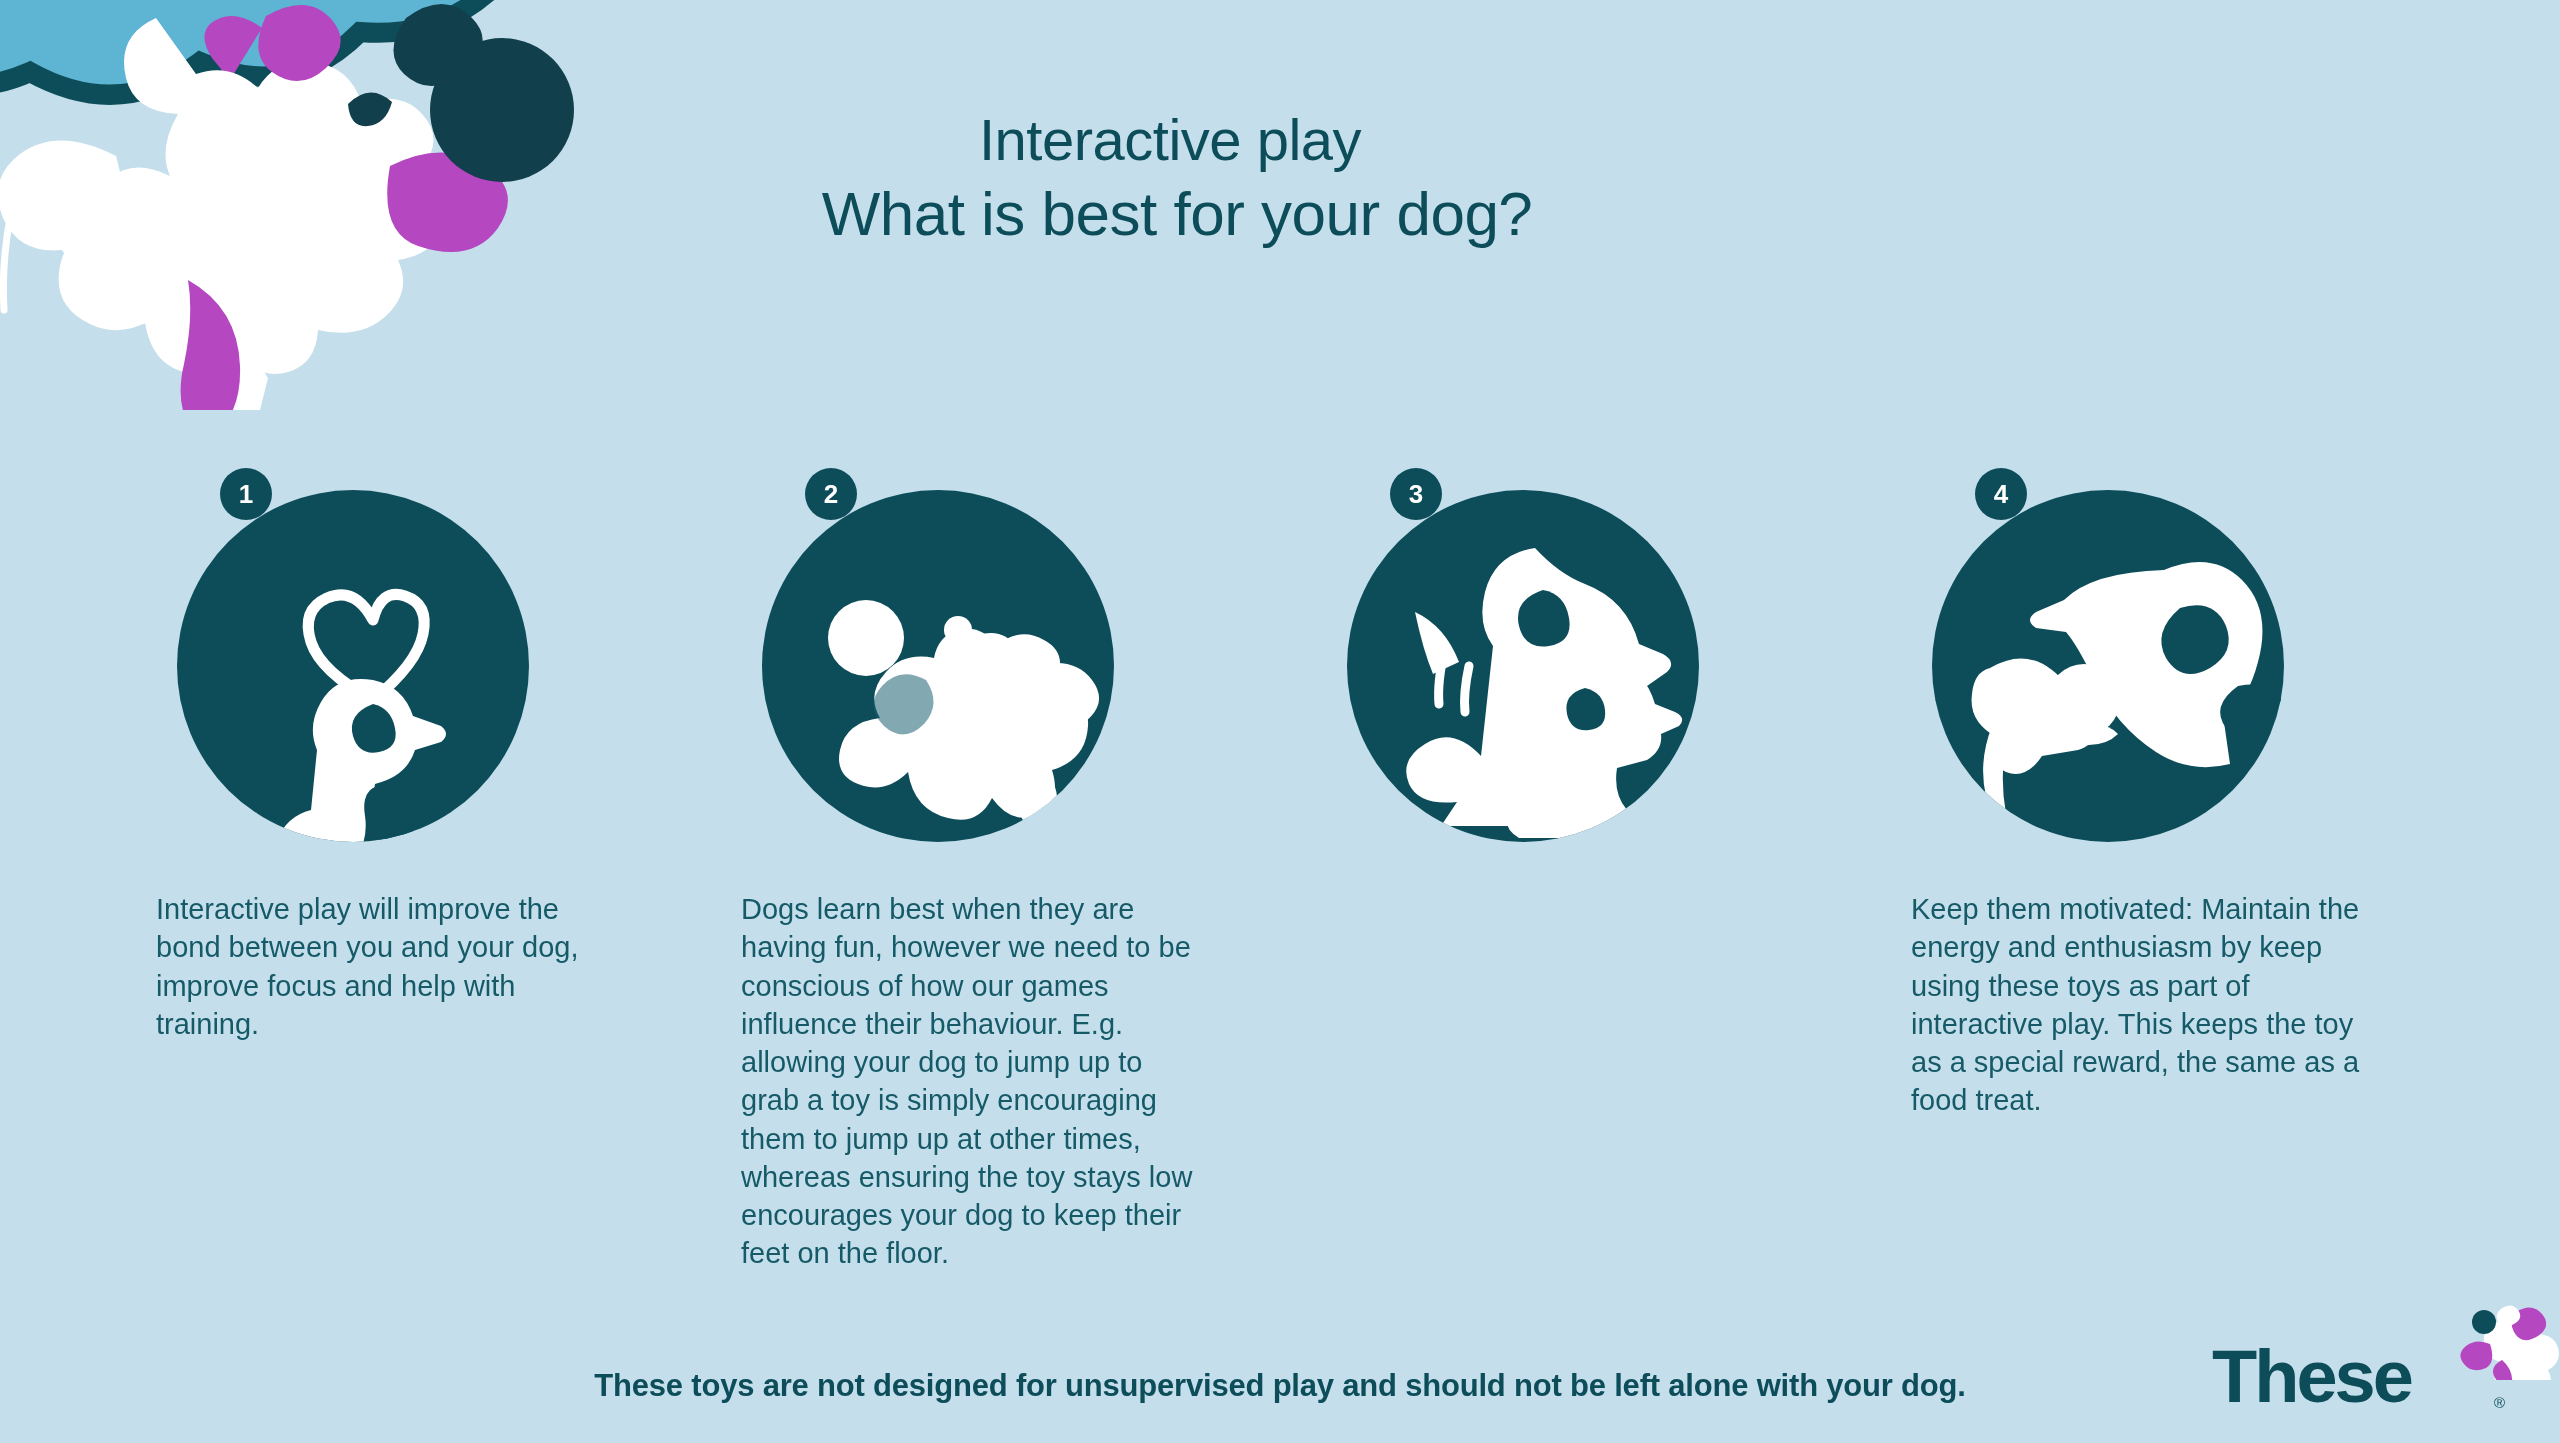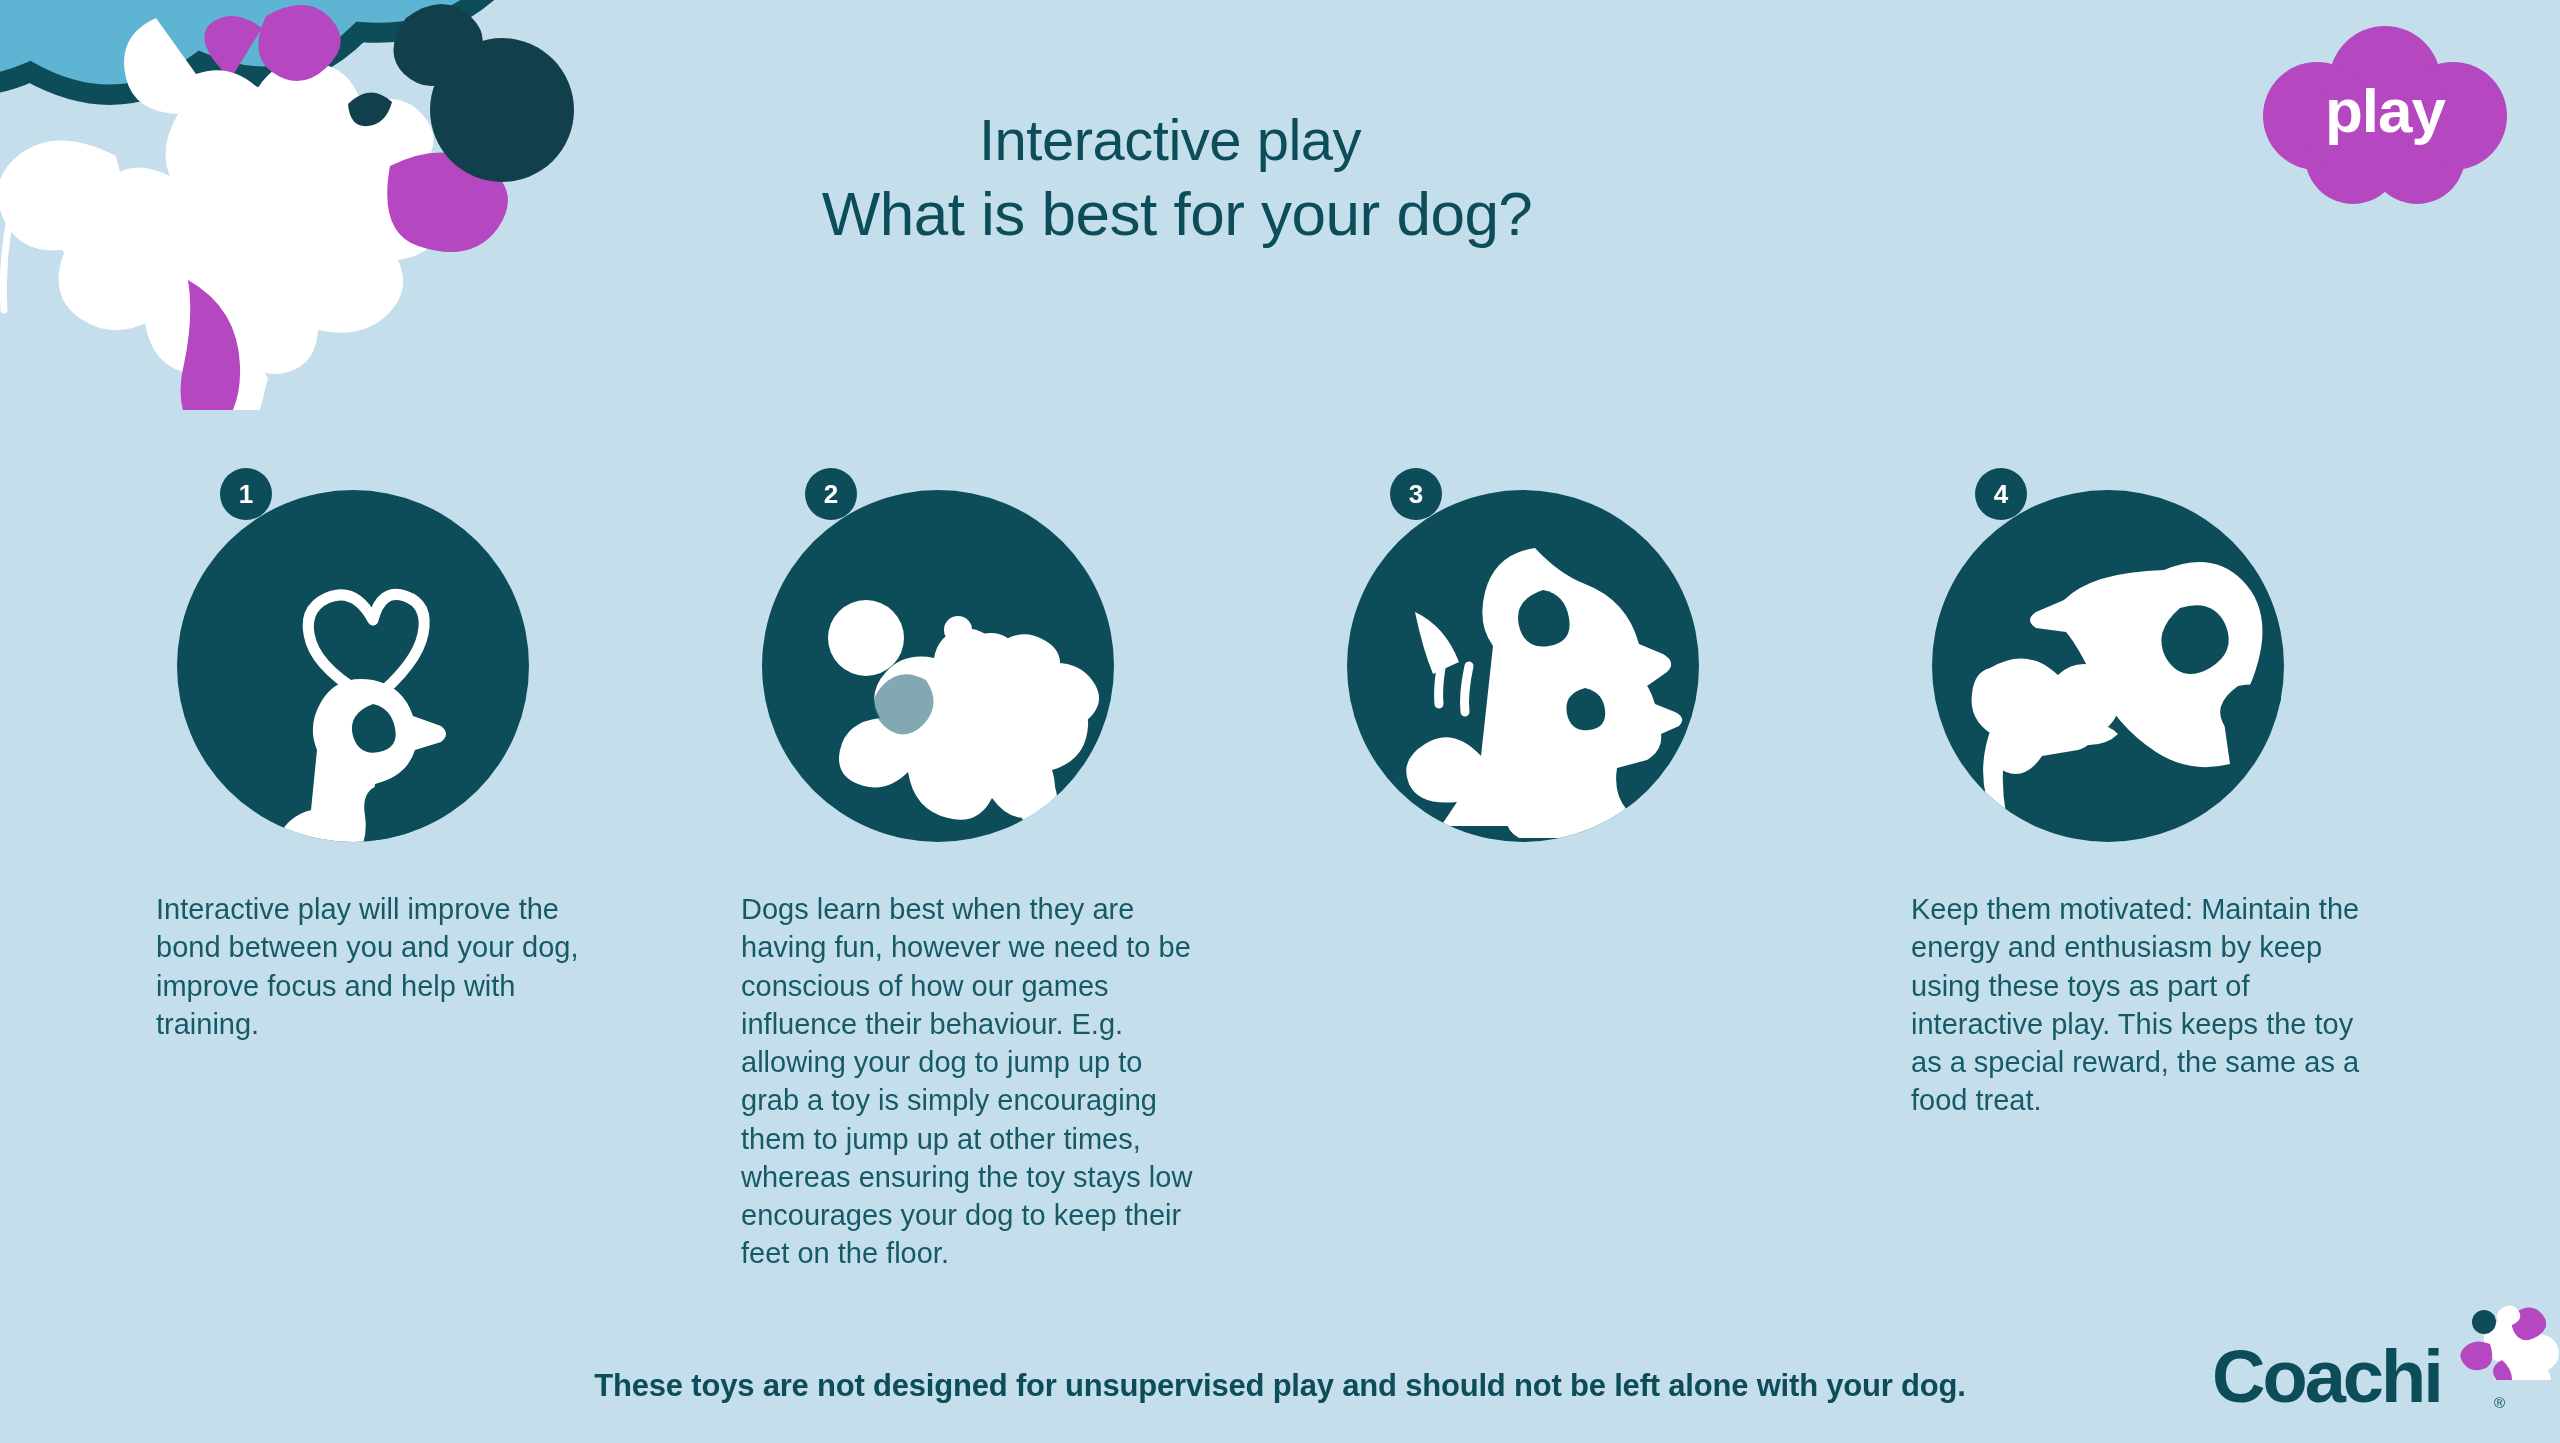--- a/index.html
+++ b/index.html
@@ -106,33 +106,20 @@
         <path d="M318,430 q50,28 52,86 q2,56 -38,76 q-30,-28 -18,-78 q10,-48 4,-84 z" fill="#b547c0"></path>
         <path d="M396,166 q42,-24 66,4 q20,24 -6,48 q-26,24 -54,4 q-24,-18 -6,-56 z" fill="#b547c0"></path>
         <path d="M520,316 q56,-28 98,2 q34,24 10,60 q-26,36 -80,18 q-40,-14 -28,-80 z" fill="#b547c0"></path>
         <circle cx="632" cy="260" r="72" fill="#123f4c"></circle>
         <path d="M536,168 q38,-28 66,0 q24,24 -6,52 q-34,30 -62,4 q-22,-22 2,-56 z" fill="#123f4c"></path>
         <path d="M478,254 q22,-22 44,-2 q-6,22 -24,24 q-18,2 -20,-22 z" fill="#123f4c"></path>
       </g>
     </svg>
   </div>
 
-  <div class="play-badge">
-    <svg viewBox="0 0 260 185" xmlns="http://www.w3.org/2000/svg">
-      <g fill="#b547c0">
-        <circle cx="130" cy="62" r="56"></circle>
-        <circle cx="62" cy="96" r="54"></circle>
-        <circle cx="198" cy="96" r="54"></circle>
-        <circle cx="98" cy="136" r="48"></circle>
-        <circle cx="162" cy="136" r="48"></circle>
-        <rect x="50" y="70" width="160" height="76" rx="30"></rect>
-      </g>
-    </svg>
-    <div class="play-label">play</div>
-  </div>
 
   <div class="title-block">
     <div class="title-line1">Interactive play</div>
     <div class="title-line2">What is best for your dog?</div>
   </div>
 
   <div class="cols">
 
     <div class="col">
       <div class="num-badge">1</div>
@@ -216,21 +203,21 @@
         </svg>
       </div>
       <div class="col-text">Keep them motivated: Maintain the energy and enthusiasm by keep using these toys as part of interactive play. This keeps the toy as a special reward, the same as a food treat.</div>
     </div>
 
   </div>
 
   <div class="footer-note">These toys are not designed for unsupervised play and should not be left alone with your dog.</div>
 
   <div class="brand">
-    <div class="wordmark">Coachi</div>
+    <div class="wordmark">These</div>
     <div class="reg">®</div>
     <div class="brand-dog">
       <svg viewBox="0 0 110 80" xmlns="http://www.w3.org/2000/svg">
         <path d="M48,22 q-16,6 -14,22 q2,14 16,18 q-10,14 -2,24 q10,12 24,4 q8,12 22,4
                  q12,-8 4,-24 q14,-8 10,-22 q-4,-14 -22,-14 q-6,-14 -22,-14 q-10,0 -16,2 z" fill="#ffffff"></path>
         <path d="M66,12 q16,-10 26,2 q10,12 -4,22 q-16,10 -24,-4 q-6,-12 2,-20 z" fill="#b547c0"></path>
         <path d="M40,44 q-14,-6 -24,2 q-10,8 -2,18 q8,10 22,4 q10,-6 4,-24 z" fill="#b547c0"></path>
         <path d="M52,60 q12,10 10,26 q-12,2 -18,-10 q-4,-10 8,-16 z" fill="#b547c0"></path>
         <circle cx="34" cy="22" r="12" fill="#0d4d5a"></circle>
         <path d="M52,8 q10,-6 16,2 q6,8 -4,14 q-10,6 -16,-2 q-4,-8 4,-14 z" fill="#ffffff"></path>

